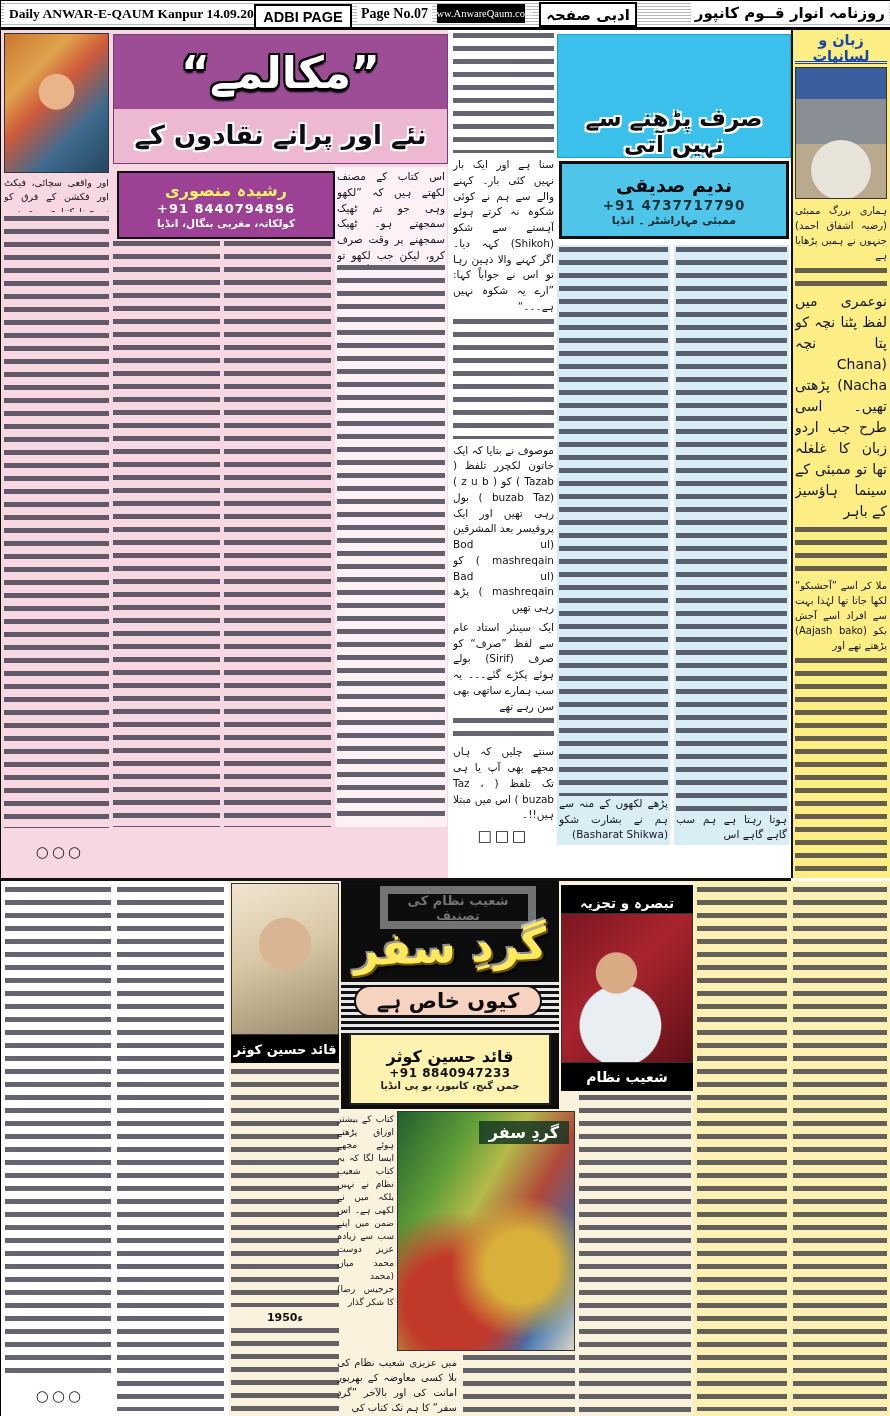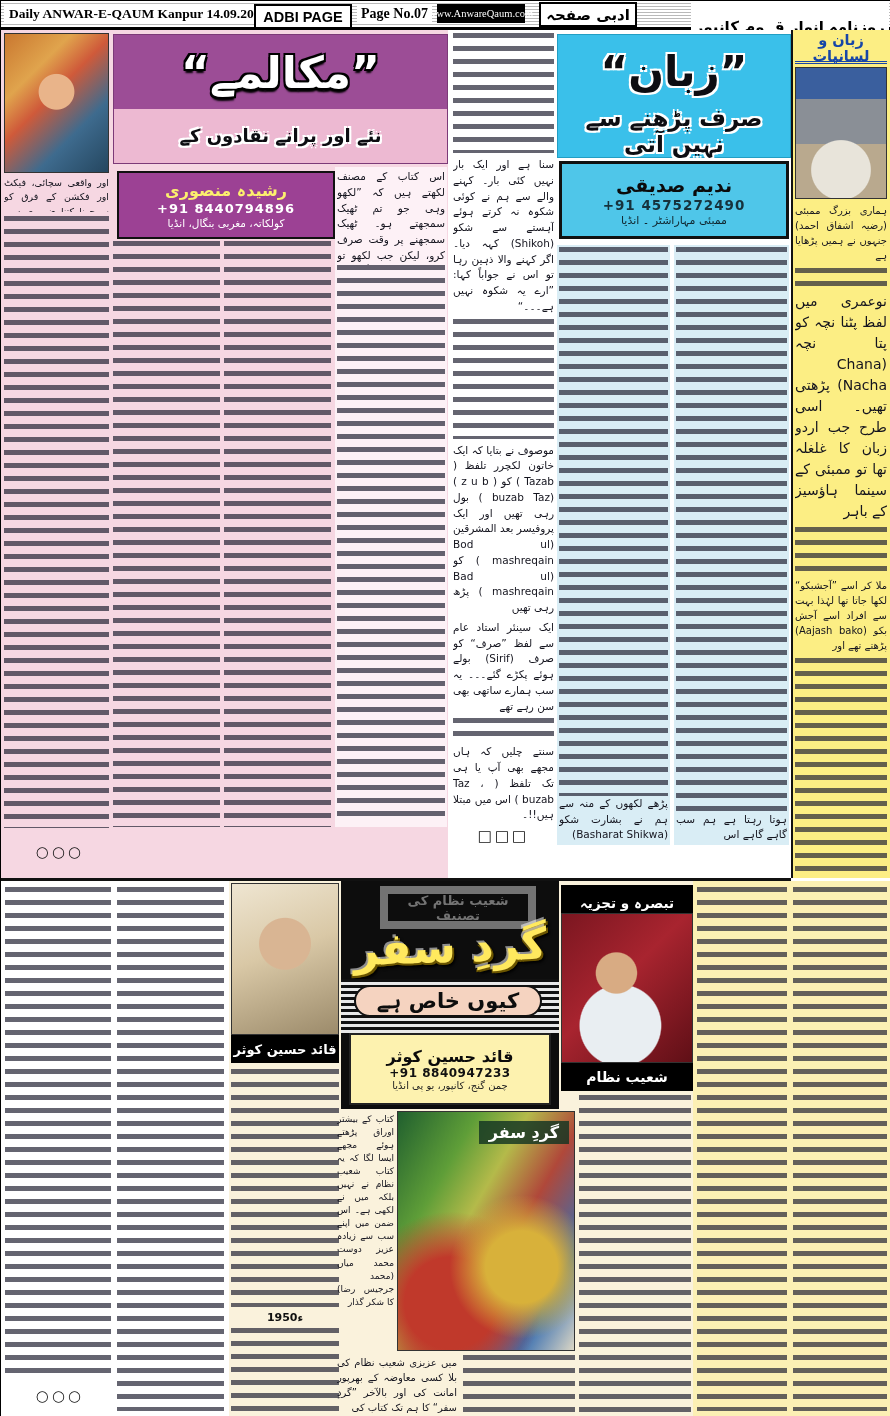--- a/index.html
+++ b/index.html
@@ -1,19 +1,19 @@
 <!DOCTYPE html>
 <html lang="ur"><head>
 <meta charset="utf-8">
 <style>
   html,body{margin:0;padding:0;background:#e8e8e8;}
   .page{position:relative;width:890px;height:1416px;background:#fff;margin:0 auto;
         overflow:hidden;border:1px solid #000;font-family:"DejaVu Sans",sans-serif;}
   .abs{position:absolute;}
-  .rtl{direction:rtl;unicode-bidi:plaintext;}
+  .rtl{direction:rtl;unicode-bidi:plaintext;font-weight:bold;}
   .fill{background-image:repeating-linear-gradient(to bottom,rgba(35,35,52,.70) 0 5px,transparent 5px 13px);}
   .snippet{font-size:10.5px;line-height:1.5;color:#14141e;direction:rtl;text-align:justify;overflow:hidden;}
   .cap{display:flex;align-items:center;justify-content:center;text-align:center;}
   
   .hdr{left:0;top:0;width:890px;height:26px;border-bottom:3px solid #000;
        background:repeating-linear-gradient(to bottom,#fff 0 2px,#b9b9b9 2px 3px);}
   .hbox{background:#fff;display:flex;align-items:center;justify-content:center;}
   .serif{font-family:"Liberation Serif","DejaVu Serif",serif;}
   
   .out-black{color:#fff;text-shadow:-2px -2px 0 #000,2px -2px 0 #000,-2px 2px 0 #000,2px 2px 0 #000,0 4px 2px #000;}
@@ -26,36 +26,36 @@
 <body>
 
 <div class="page">
 
   <div class="abs hdr">
     <div class="abs hbox serif" style="left:3px;top:3px;height:20px;padding:0 5px;font-weight:bold;font-size:13.5px;">Daily ANWAR-E-QAUM Kanpur 14.09.2025</div>
     <div class="abs hbox" style="left:253px;top:3px;width:94px;height:21px;border:2.5px solid #000;font-weight:bold;font-size:14.5px;font-family:'Liberation Sans',sans-serif;">ADBI PAGE</div>
     <div class="abs hbox serif" style="left:356px;top:3px;height:20px;padding:0 4px;font-weight:bold;font-size:14px;">Page No.07</div>
     <div class="abs hbox serif" style="left:436px;top:3px;width:88px;height:19px;background:#000;color:#fff;font-size:10.5px;">www.AnwareQaum.com</div>
     <div class="abs hbox rtl" style="left:538px;top:1px;width:94px;height:21px;border:2px solid #000;background:#fff;font-weight:bold;font-size:15px;">ادبی صفحہ</div>
-    <div class="abs hbox rtl" style="right:2px;top:1px;height:22px;padding:14px 4px;background:#fff;font-weight:bold;font-size:15px;">روزنامہ انوار قــوم کانپور</div>
+    <div class="abs hbox rtl" style="right:2px;top:1px;height:22px;padding:0 4px;background:#fff;font-weight:bold;font-size:15px;">روزنامہ انوار قــوم کانپور</div>
   </div>
 
   <div class="abs" style="left:0;top:29px;width:447px;height:848px;background:#f6d7e2;border-right:2px solid #222;"></div>
 
   <div class="abs photo" style="left:3px;top:32px;width:105px;height:140px;
        background:radial-gradient(circle at 50% 42%,#e9b48a 0 18%,transparent 19%),
                   linear-gradient(135deg,#c9762f,#e0a44d 28%,#cf5a3a 45%,#3e6b8e 70%,#24455e);"></div>
   <div class="abs snippet" style="left:3px;top:175px;width:105px;height:36px;font-size:9.5px;">اور واقعی سچائی، فیکٹ اور فکشن کے فرق کو سمجھنا کتنا ضروری ہے۔ ان پر</div>
 
   <div class="abs cap rtl" style="left:366px;top:33px;width:78px;height:23px;font-weight:bold;font-size:13.5px;border-bottom:2.5px solid #111;">زبان و ادب</div>
 
   <div class="abs" style="left:112px;top:33px;width:335px;height:130px;
        background:linear-gradient(#9c4d96 0 58%,#edb9d2 58% 100%);box-shadow:inset 0 0 0 1px #7c3a78;">
     <div class="abs cap rtl out-black" style="left:0;top:0;width:100%;height:76px;font-size:44px;font-weight:bold;">”مکالمے“</div>
-    <div class="abs cap rtl out-white" style="left:0;top:76px;width:100%;height:50px;font-size:18px;font-weight:bold;">نئے اور پرانے نقادوں کے</div>
+    <div class="abs cap rtl out-white" style="left:0;top:76px;width:100%;height:50px;font-size:26px;font-weight:bold;">نئے اور پرانے نقادوں کے</div>
   </div>
 
   <div class="abs" style="left:116px;top:170px;width:214px;height:64px;background:#9c4194;border:2px solid #111;
        display:flex;flex-direction:column;align-items:center;justify-content:center;gap:1px;">
     <div class="rtl" style="color:#fcf06e;font-weight:bold;font-size:16px;">رشیدہ منصوری</div>
     <div style="color:#fff;font-weight:bold;font-size:13px;letter-spacing:1px;">+91 8440794896</div>
     <div class="rtl" style="color:#fff;font-size:10.5px;">کولکاتہ، مغربی بنگال، انڈیا</div>
   </div>
 
   <div class="abs" style="left:334px;top:166px;width:112px;height:660px;background:#fdf1f6;padding:2px;box-sizing:border-box;">
@@ -74,28 +74,27 @@
     <div class="snippet" style="flex:none;">سنا ہے اور ایک بار نہیں کئی بار۔ کہنے والے سے ہم نے کوئی شکوہ نہ کرتے ہوئے آہستے سے شکو (Shikoh) کہہ دیا۔ اگر کہنے والا ذہین رہا تو اس نے جواباً کہا: ”ارے یہ شکوہ نہیں ہے۔۔۔“</div>
     <div class="fill" style="height:120px;flex:none;"></div>
     <div class="snippet" style="flex:none;">موصوف نے بتایا کہ ایک خاتون لکچرر تلفظ ( Tazab ) کو ( z u b ) (buzab Taz ) بول رہی تھیں اور ایک پروفیسر بعد المشرقین (Bod ul mashreqain ) کو (Bad ul mashreqain ) پڑھ رہی تھیں</div>
     <div class="snippet" style="flex:none;">ایک سینئر استاد عام سے لفظ ”صرف“ کو صرف (Sirif) بولے ہوئے پکڑے گئے۔۔۔ یہ سب ہمارے ساتھی بھی سن رہے تھے</div>
     <div class="fill" style="flex:1;"></div>
     <div class="snippet" style="flex:none;">سنتے چلیں کہ ہاں مجھے بھی آپ یا ہی تک تلفظ ( Taz ، buzab ) اس میں مبتلا ہیں!!۔</div>
     <div class="endmark" style="flex:none;">□□□</div>
   </div>
 
   <div class="abs" style="left:556px;top:33px;width:234px;height:124px;background:#3ac0ea;box-shadow:inset 0 0 0 1px #229ec4;">
-    <div class="abs cap rtl out-white" style="left:0;top:2px;width:100%;height:70px;font-size:42px;font-weight:bold;">”زبان“</div>
     <div class="abs cap rtl out-white" style="left:0;top:74px;width:100%;height:46px;font-size:23px;font-weight:bold;">صرف پڑھنے سے نہیں آتی</div>
   </div>
 
   <div class="abs" style="left:558px;top:160px;width:230px;height:78px;background:#4fc6e9;border:3px solid #111;box-sizing:border-box;
        display:flex;flex-direction:column;align-items:center;justify-content:center;gap:1px;">
     <div class="rtl" style="font-weight:bold;font-size:19px;color:#0b0b0b;">ندیم صدیقی</div>
-    <div style="font-weight:bold;font-size:13.5px;color:#16323c;letter-spacing:1px;">+91 4575272490</div>
+    <div style="font-weight:bold;font-size:13.5px;color:#16323c;letter-spacing:1px;">+91 4737717790</div>
     <div class="rtl" style="font-size:11px;color:#10262e;">ممبئی مہاراشٹر ۔ انڈیا</div>
   </div>
 
   <div class="abs" style="left:556px;top:244px;width:113px;height:600px;background:#d9edf5;padding:2px;box-sizing:border-box;
        display:flex;flex-direction:column;">
     <div class="fill" style="flex:1;"></div>
     <div class="snippet" style="flex:none;">پڑھے لکھوں کے منہ سے ہم نے بشارت شکو (Basharat Shikwa)</div>
   </div>
   <div class="abs" style="left:673px;top:244px;width:115px;height:600px;background:#d9edf5;padding:2px;box-sizing:border-box;
        display:flex;flex-direction:column;">

